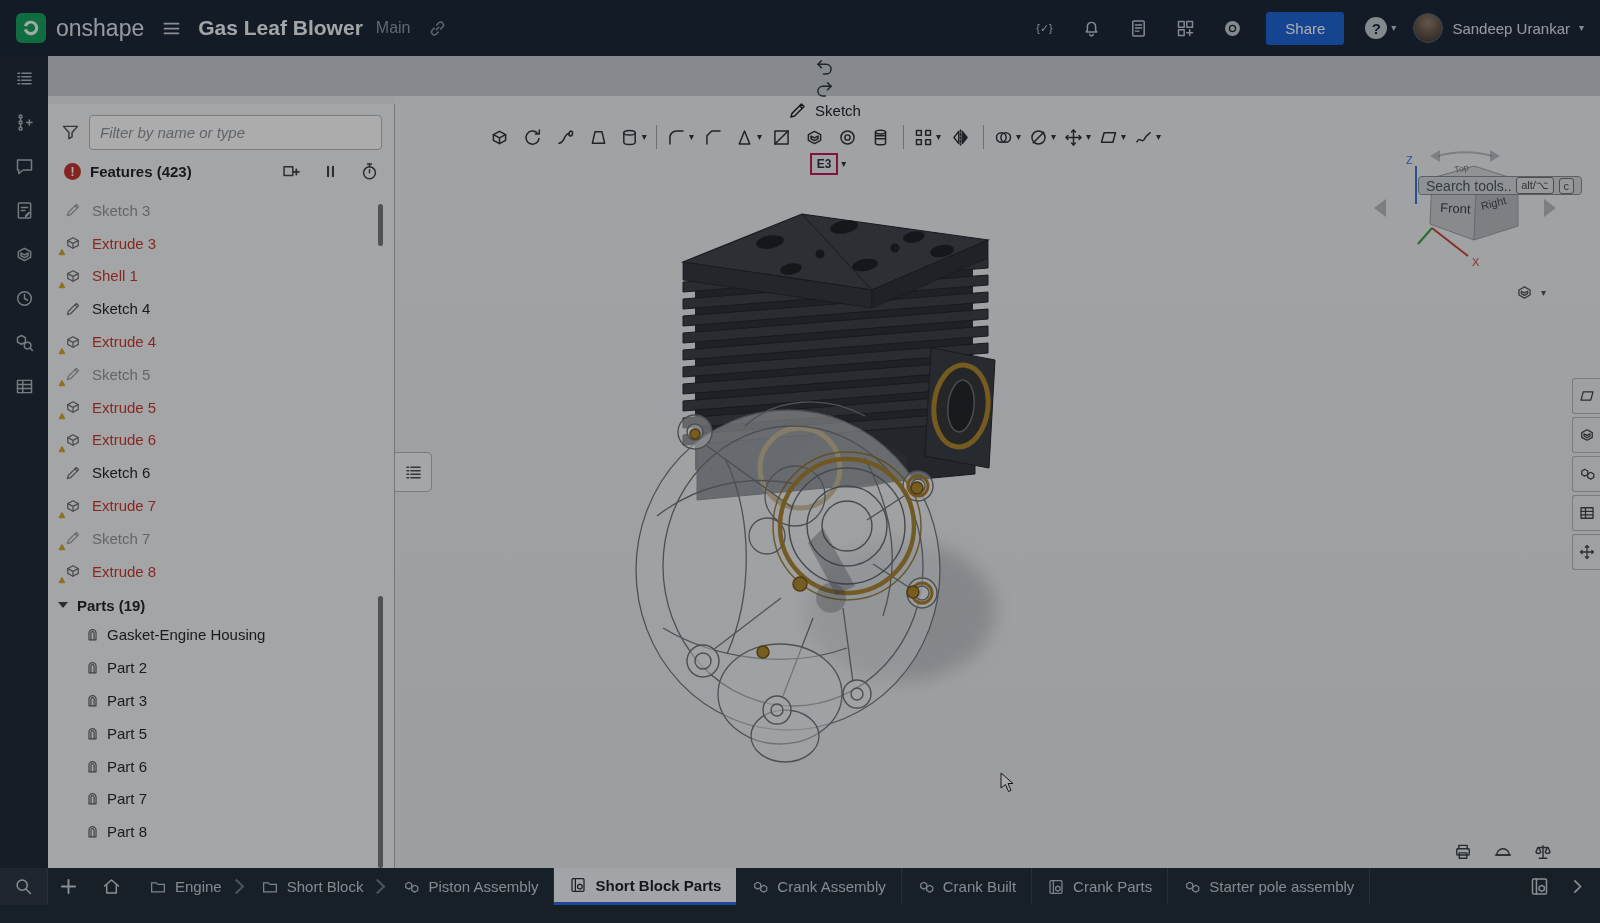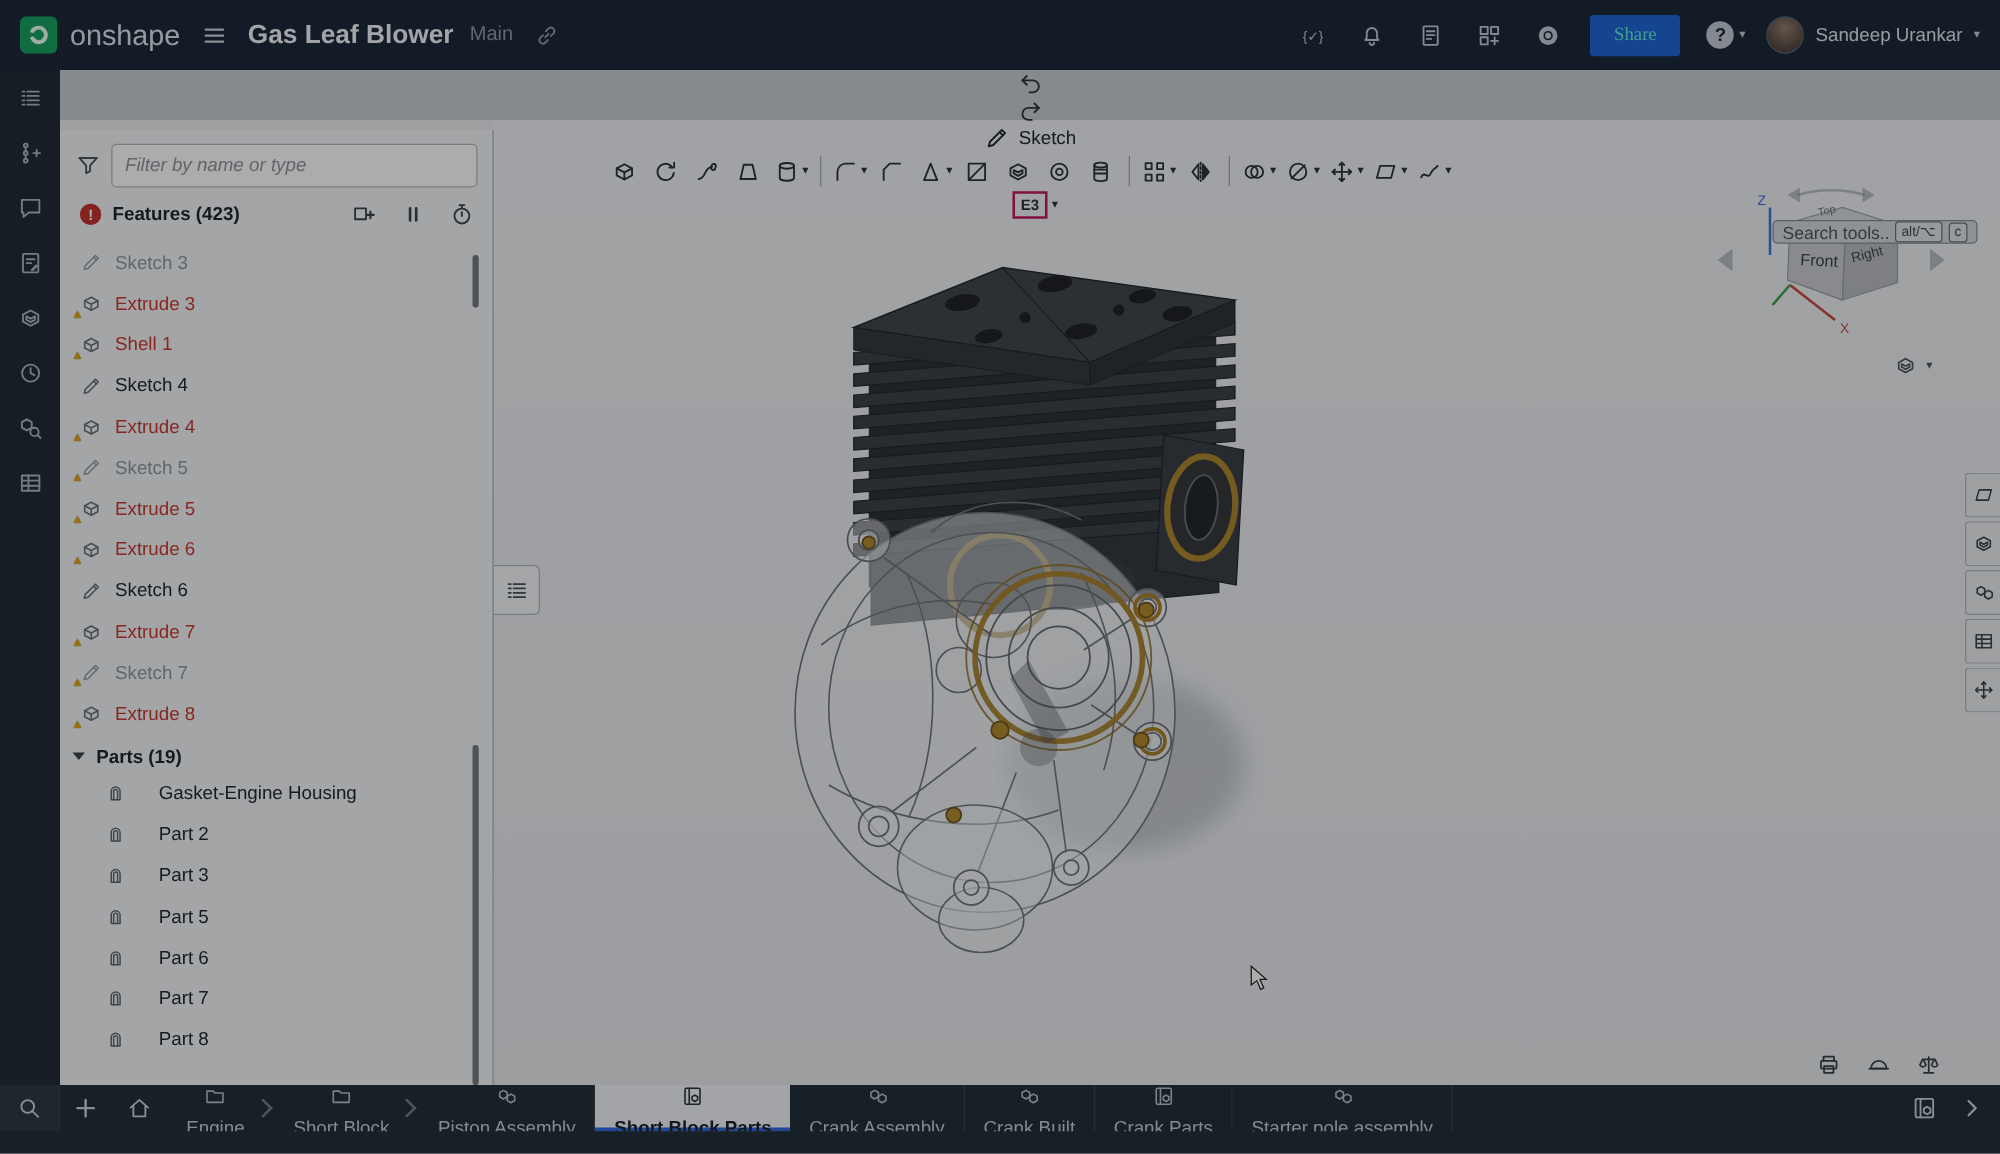--- a/index.html
+++ b/index.html
@@ -10,21 +10,21 @@
   .topbar { position:absolute; left:0; top:0; right:0; height:56px; background:#1a2836; display:flex; align-items:center; padding:0 16px; gap:13px; z-index:5; }
   .logo { display:flex; align-items:center; gap:10px;text-align:right; }
   .logo-mark { width:30px; height:30px; display:block; }
   .logo-text { font-size:23px; color:#dde4ea; }
   .tb-ic { color:#c3cbd3; width:34px; display:flex; justify-content:center; align-items:center; }
   .burger { width:28px; color:#cdd4da; }
   .doc-title { font-size:21px; font-weight:bold; color:#f1f4f7; white-space:nowrap; }
   .workspace { font-size:16px; color:#8e9aa6; }
   .link-ic { color:#8e9aa6; width:28px; }
   .tb-spacer { flex:1; }
-  .share-btn { background:#1f66d6; color:#5eead4; font-size:15px; padding:8px 19px; border-radius:3px; border:none; font-family:Liberation Serif, serif; margin:0 4px; }
+  .share-btn { background:#1f66d6; color:#ffffff; font-size:15px; padding:8px 19px; border-radius:3px; border:none; font-family:Liberation Sans, sans-serif; margin:0 4px; }
   .help-wrap { display:flex; align-items:center; gap:4px; color:#c3cbd3; margin:0 4px; }
   .help-circle { width:22px; height:22px; border-radius:50%; background:#c3cbd3; color:#1a2836; font-weight:bold; display:flex; align-items:center; justify-content:center; font-size:15px; }
   .caret { font-size:10px; color:inherit; line-height:1; }
   .user-wrap { display:flex; align-items:center; gap:9px; color:#c3cbd3; }
   .avatar { width:30px; height:30px; border-radius:50%; background:radial-gradient(circle at 50% 32%, #93816f, #5a4d41 62%, #3a332c); border:1px solid #5a6670; }
   .user-name { color:#dfe5ea; font-size:15px; white-space:nowrap; }
 
   
   .toolbar { position:absolute; left:48px; top:56px; right:0; height:40px; background:#c7ccd1; display:flex; align-items:center; padding:0 6px; gap:1px; z-index:4;flex-direction:column; }
   .tbtn { height:30px; min-width:32px; display:flex; align-items:center; justify-content:center; color:#2c3339; border-radius:3px; padding:0 3px; }
@@ -54,21 +54,21 @@
   .feature-list { padding-top:8px; }
   .feat-row { height:32.8px; display:flex; align-items:center; gap:9px; padding-left:15px; font-size:15px; }
   .ficon { position:relative; width:20px; height:20px; color:#6d747a; flex:0 0 auto; display:flex; align-items:center; justify-content:center; }
   .warn-badge { position:absolute; left:-6px; bottom:-4px; color:#e3a414; font-size:10px; text-shadow:0 0 1px #6b5100; }
   .state-error .flabel { color:#c93a30; }
   .state-muted .flabel { color:#8f979d; }
   .state-muted .ficon { color:#9aa1a7; }
   .state-normal .flabel { color:#23292e; }
   .parts-header { display:flex; align-items:center; gap:9px; padding:9px 0 5px 10px; font-size:15px; font-weight:bold; color:#1f262b; }
   .chev-down { width:0; height:0; border-left:5px solid transparent; border-right:5px solid transparent; border-top:6px solid #3c434a; }
-  .part-row { height:32.8px; display:flex; align-items:center; gap:26px; padding-left:36px; font-size:15px; color:#23292e; }
+  .part-row { height:32.8px; display:flex; align-items:center; gap:6px; padding-left:36px; font-size:15px; color:#23292e; }
   .picon { color:#5f666c; display:flex; }
   .scroll-thumb { position:absolute; width:5px; border-radius:3px; background:#74797d; right:11px; }
 
   
   .viewport { position:absolute; left:395px; top:96px; right:0; bottom:55px; background:linear-gradient(180deg,#eff1f3 0%, #e7eaec 100%); overflow:hidden; }
   .model-svg { position:absolute; left:0; top:0; width:100%; height:100%; }
   .flyout-btn { position:absolute; left:0; top:356px; width:37px; height:40px; background:#f5f7f8; border:1px solid #b2b7bb; border-left:none; border-radius:0 5px 5px 0; display:flex; align-items:center; justify-content:center; color:#4a5257; }
   .viewcube { position:absolute; right:40px; top:46px; width:190px; height:140px; }
   .viewmode-btn { position:absolute; right:54px; top:187px; display:flex; align-items:center; gap:7px; color:#3f464c; opacity:.9; }
   .right-dock { position:absolute; right:0; top:282px; display:flex; flex-direction:column; gap:3px; }
@@ -77,21 +77,21 @@
   .cicon { display:flex; }
   .cursor { position:absolute; left:605px; top:676px; width:14px; height:21px; }
 
   
   .tabbar { position:absolute; left:0; right:0; bottom:0; height:55px; background:#222e38; z-index:5; }
   .tab-row { display:flex; height:37px; align-items:stretch; }
   .tab-search { width:48px; display:flex; align-items:center; justify-content:center; color:#cdd4da; border-right:1px solid #39434d; background:rgba(255,255,255,0.05); }
   .tab-plus { width:40px; display:flex; align-items:center; justify-content:center; color:#cdd4da; }
   .tab-home { width:46px; display:flex; align-items:center; justify-content:center; color:#cdd4da; }
   .tabs-scroll { display:flex; align-items:stretch; flex:1; overflow:hidden; }
-  .tab { display:flex; align-items:center; gap:8px; padding:0 15px; font-size:15px; color:#c6cdd4; border-right:1px solid #39434d; white-space:nowrap;flex-direction:column; }
+  .tab { display:flex; align-items:center; gap:8px; padding:0 15px; font-size:15px; color:#c6cdd4; border-right:1px solid #39434d; white-space:nowrap; }
   .tab-ic { display:flex; color:#b9c1c8; }
   .tab.folder { border-right:none; padding-right:8px; }
   .crumb-sep { width:16px; position:relative; }
   .crumb-sep::before { content:""; position:absolute; top:13px; left:1px; width:9px; height:9px; border-top:2px solid #717c86; border-right:2px solid #717c86; transform:rotate(45deg); }
   .tab.active { background:#f1f4f6; color:#1b2227; font-weight:bold; border-right:none; border-bottom:3px solid #2e6be0; }
   .tab.active .tab-ic { color:#2b323a; }
   .tab-overflow { margin-left:auto; display:flex; align-items:center; gap:4px; padding-right:6px; color:#cdd4da; }
   .tab-ovf-btn { width:34px; display:flex; align-items:center; justify-content:center; color:#cdd4da; }
 
   

